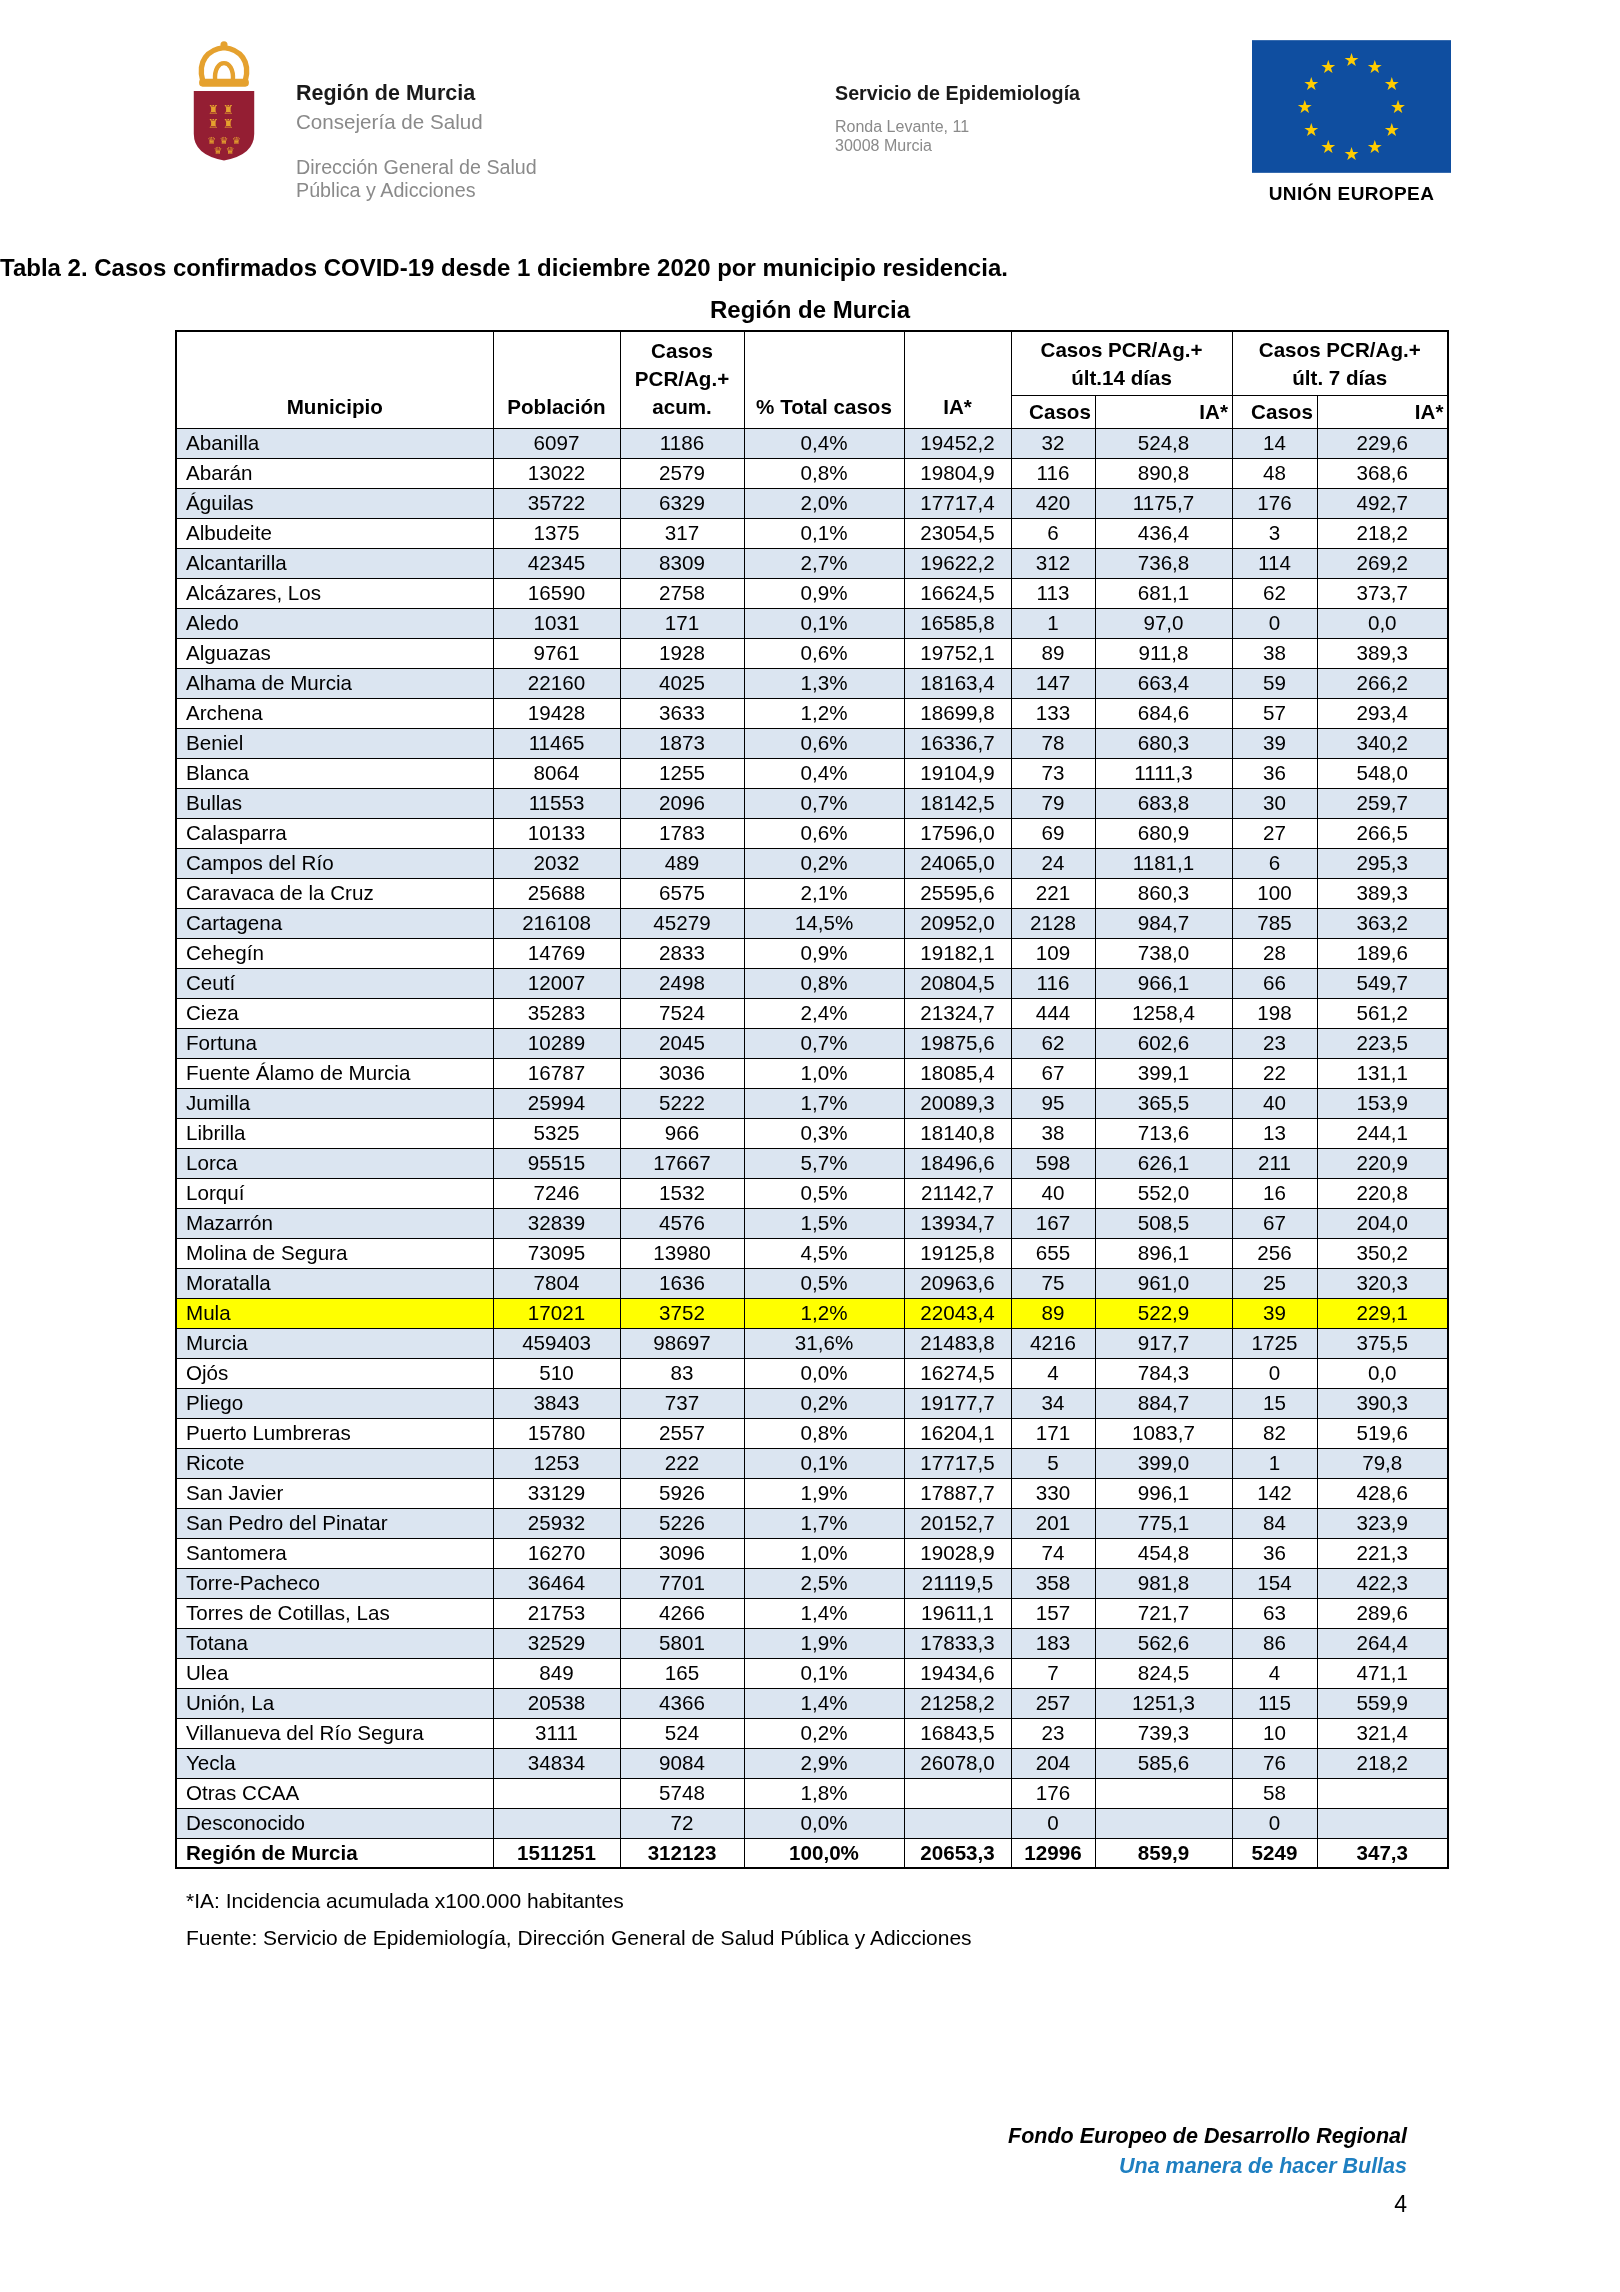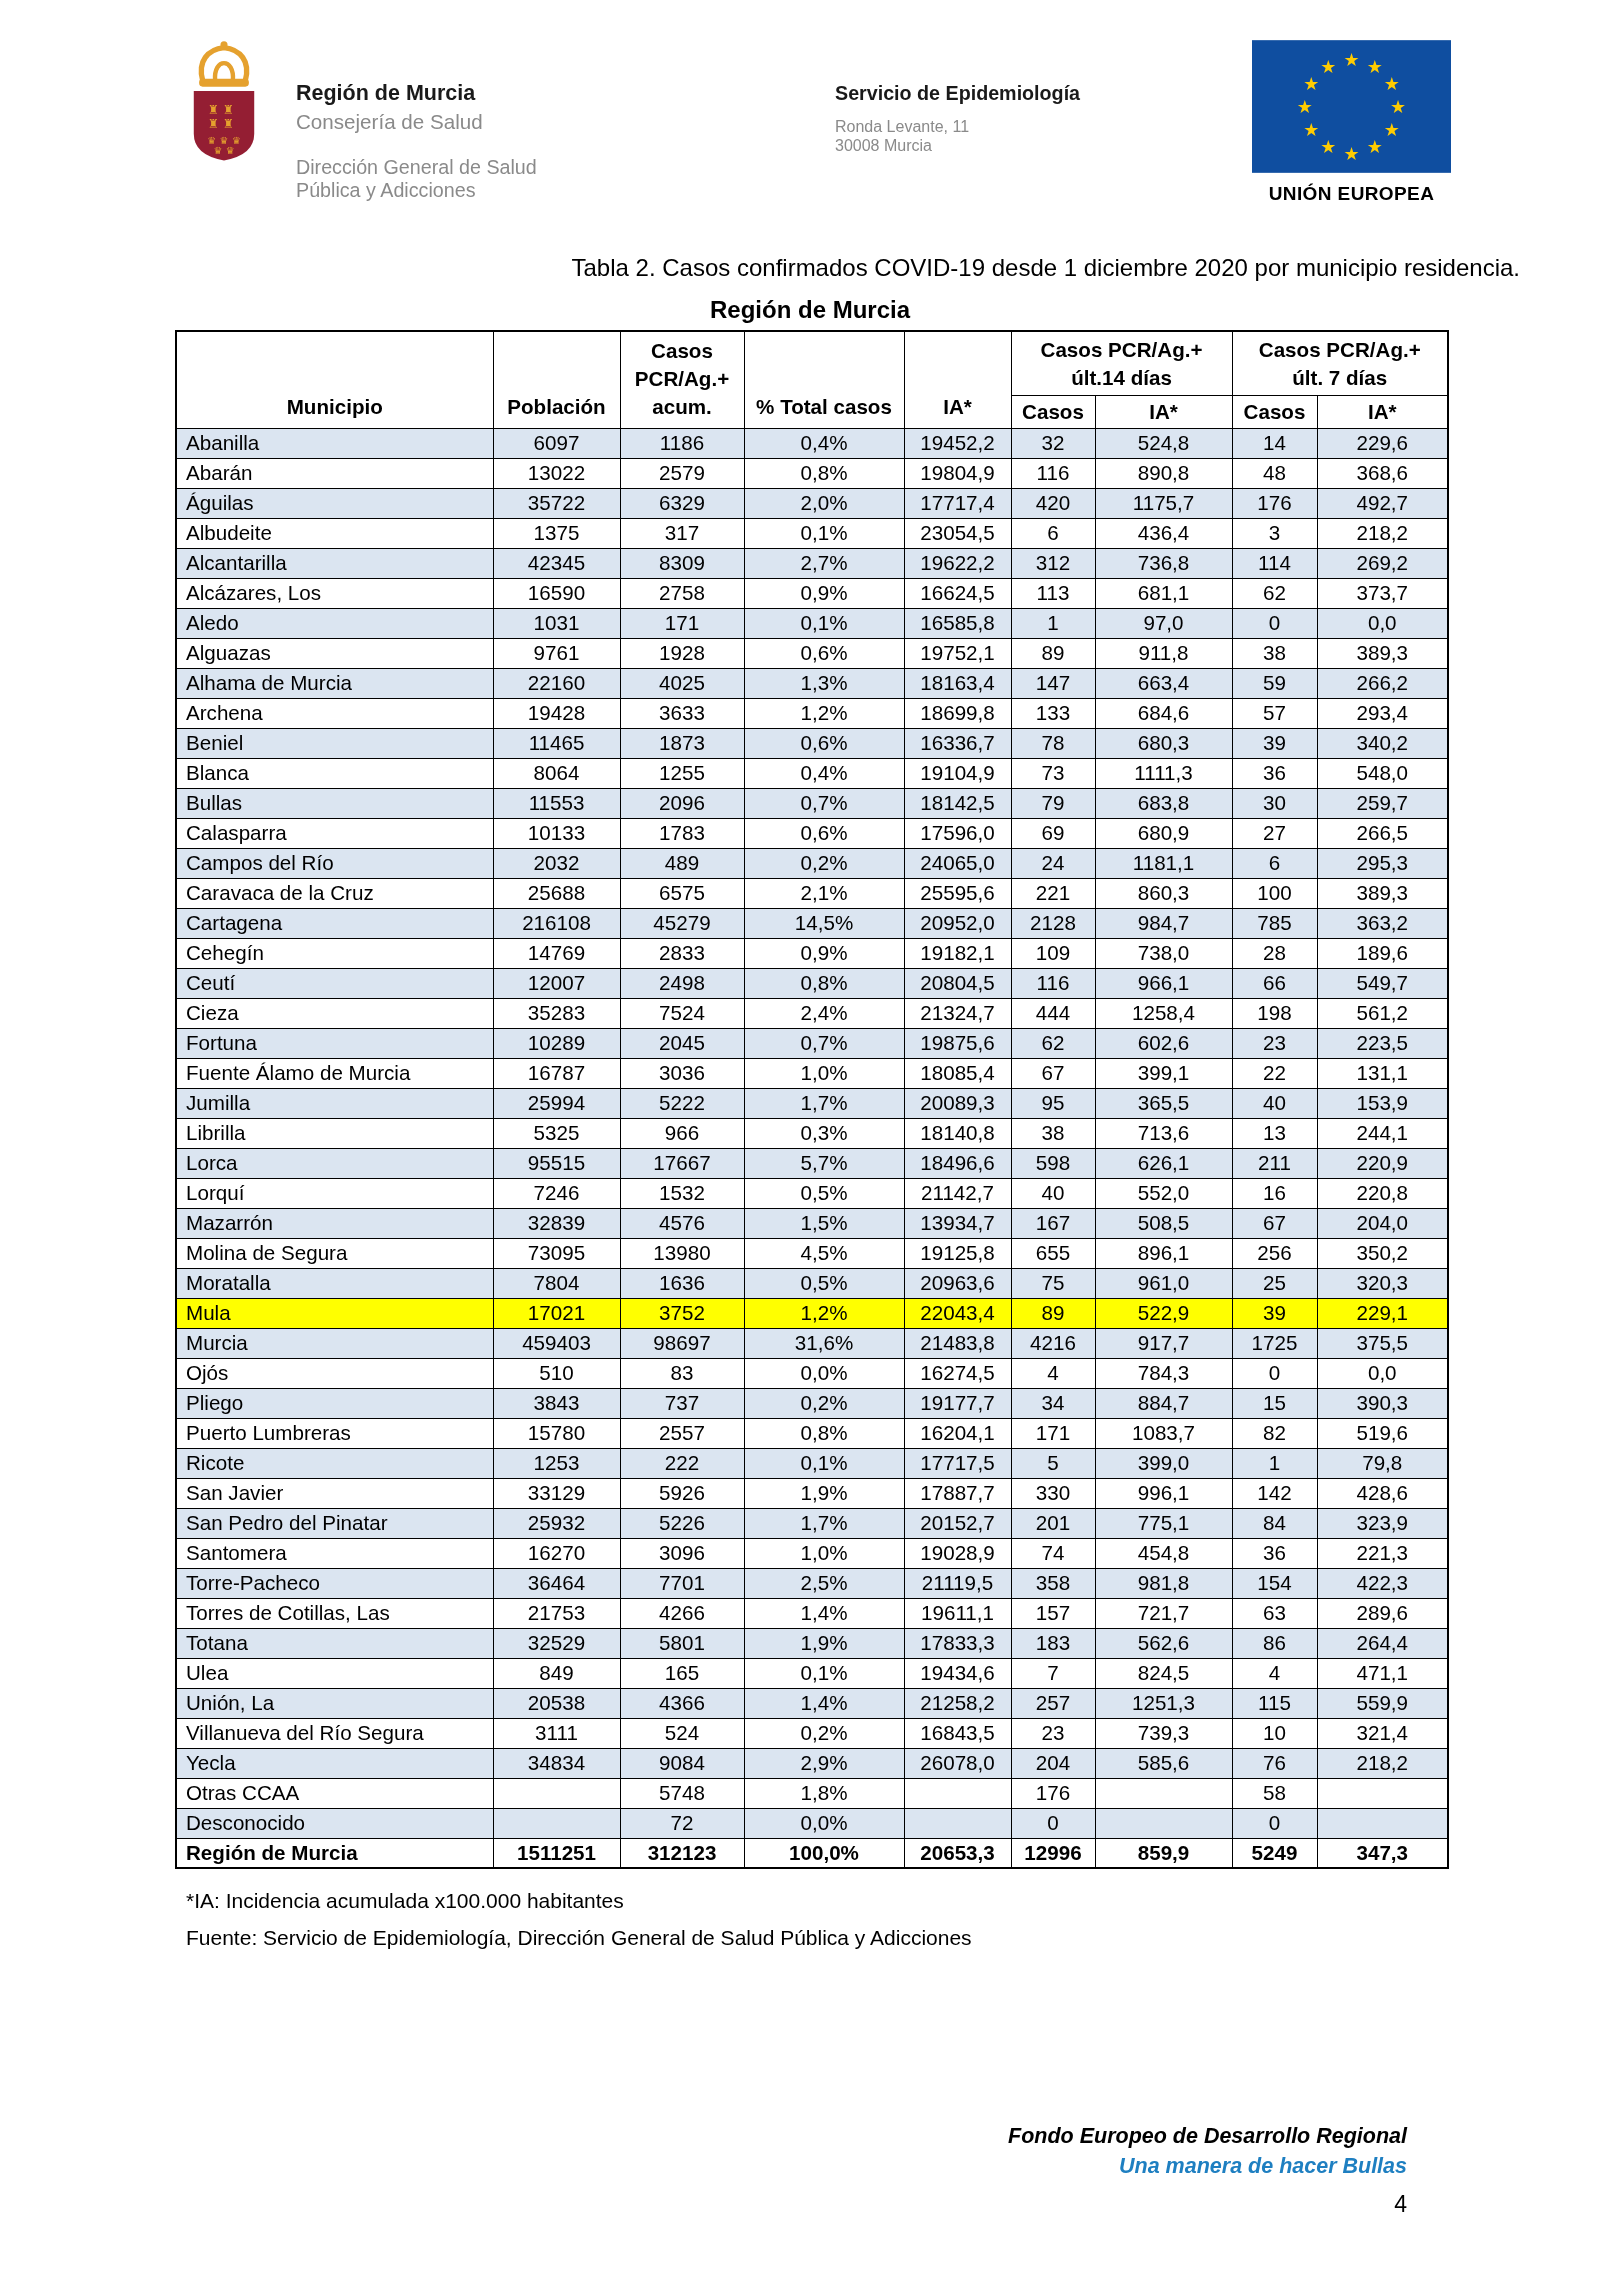--- a/index.html
+++ b/index.html
@@ -38,34 +38,34 @@
   .service-addr{font-size:16px;color:var(--text-gray);margin-top:11.6px;line-height:19.7px;}
 
   .eu{position:absolute;left:1252px;top:40px;width:199px;}
   .eu-flag{display:block;width:199px;height:133px;}
   .eu-flag rect{fill:var(--eu-blue);}
   .eu-flag text{fill:var(--eu-star-yellow);font-size:20px;text-anchor:middle;
     dominant-baseline:central;font-family:"DejaVu Sans",sans-serif;}
   .eu-label{margin-top:9.9px;text-align:center;font-weight:bold;font-size:19px;letter-spacing:0.4px;}
 
   
-  .title-line1{position:absolute;top:254px;left:0;width:1520px;text-align:right;
-    font-size:24px;font-weight:normal;}
+  .title-line1{position:absolute;top:254px;left:0;width:1520px;text-align:left;
+    font-size:24px;font-weight:bold;}
   .title-line2{position:absolute;top:296px;left:0;width:1620px;text-align:center;
     font-size:24px;font-weight:bold;}
 
   
   .table-wrap{position:absolute;left:175px;top:330px;width:1273px;}
   table{border-collapse:collapse;table-layout:fixed;width:1272px;
     border:2.7px solid #000;font-size:20.6px;}
   th,td{border:1.8px solid #000;overflow:hidden;}
   thead th{font-weight:bold;text-align:center;vertical-align:bottom;
     padding:1.8px 3.6px 6.3px;line-height:28px;}
   thead th.group{vertical-align:middle;height:59px;padding:3.6px;}
-  thead tr.subhead th{height:21px;vertical-align:middle;padding:1.8px 3.6px;}
+  thead tr.subhead th{height:21px;vertical-align:middle;padding:1.8px 3.6px;text-align:right;}
   tbody td,tfoot td{height:30px;text-align:center;vertical-align:middle;
     padding:0 5.4px;line-height:22.4px;white-space:nowrap;}
   td.muni,th.muni{text-align:left;padding-left:9px;}
   tbody tr.stripe{background:var(--stripe-blue);}
   tbody tr.hl{background:var(--highlight-yellow);}
   tfoot td{font-weight:bold;}
 
   
   .footnotes{margin-top:19.7px;margin-left:11px;font-size:21px;}
   .footnote2{margin-top:13.4px;}

